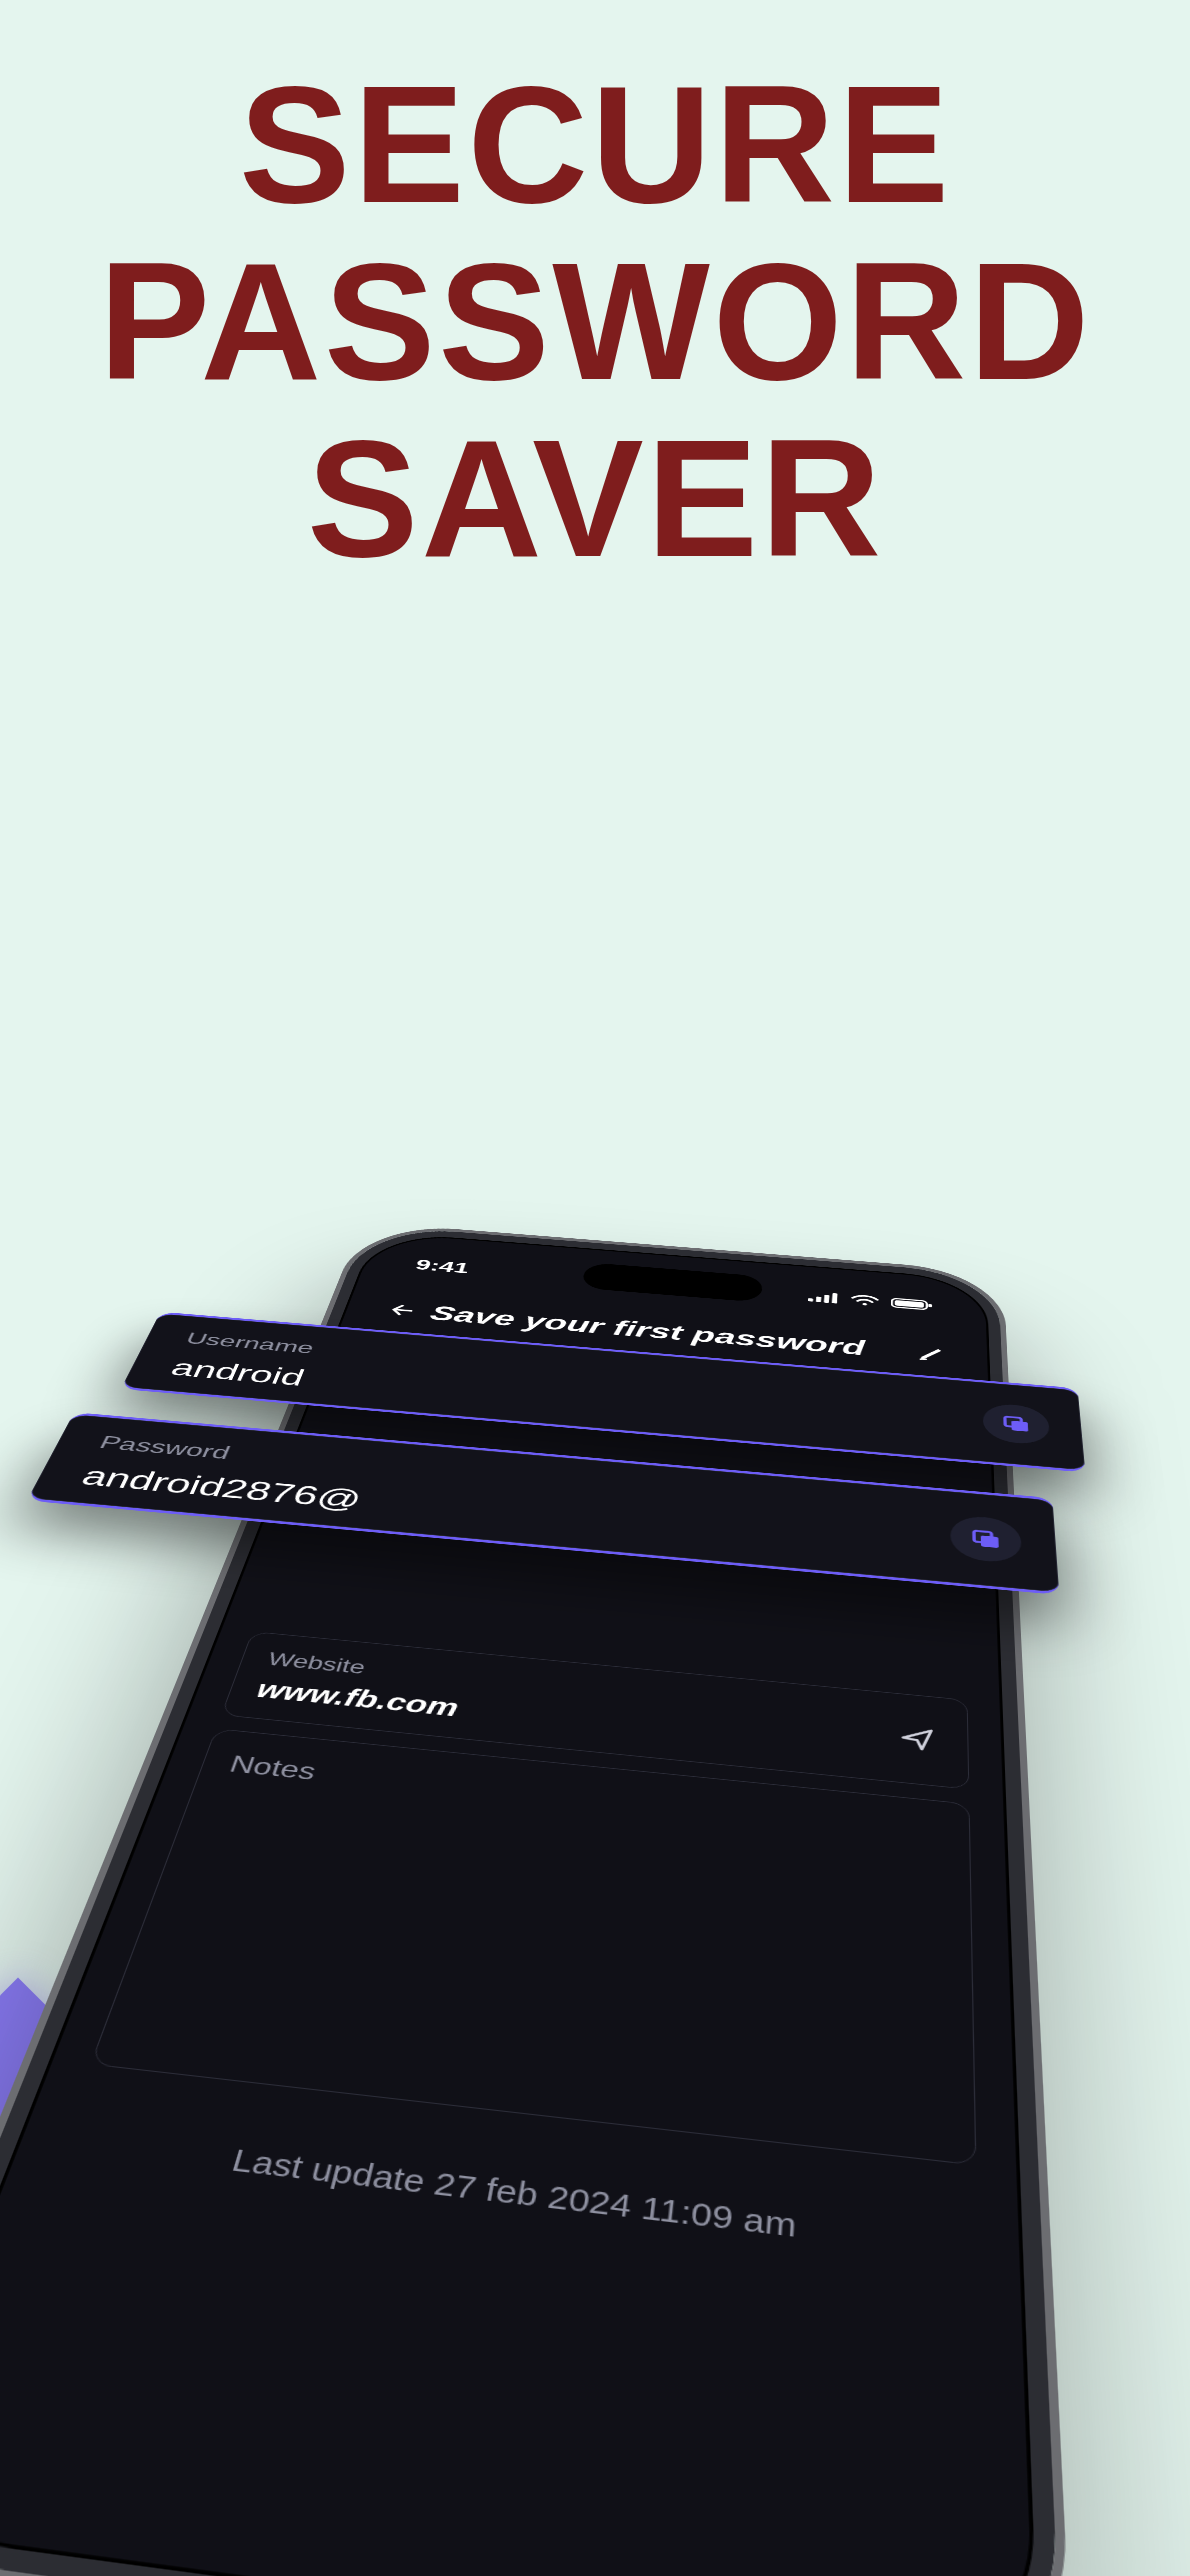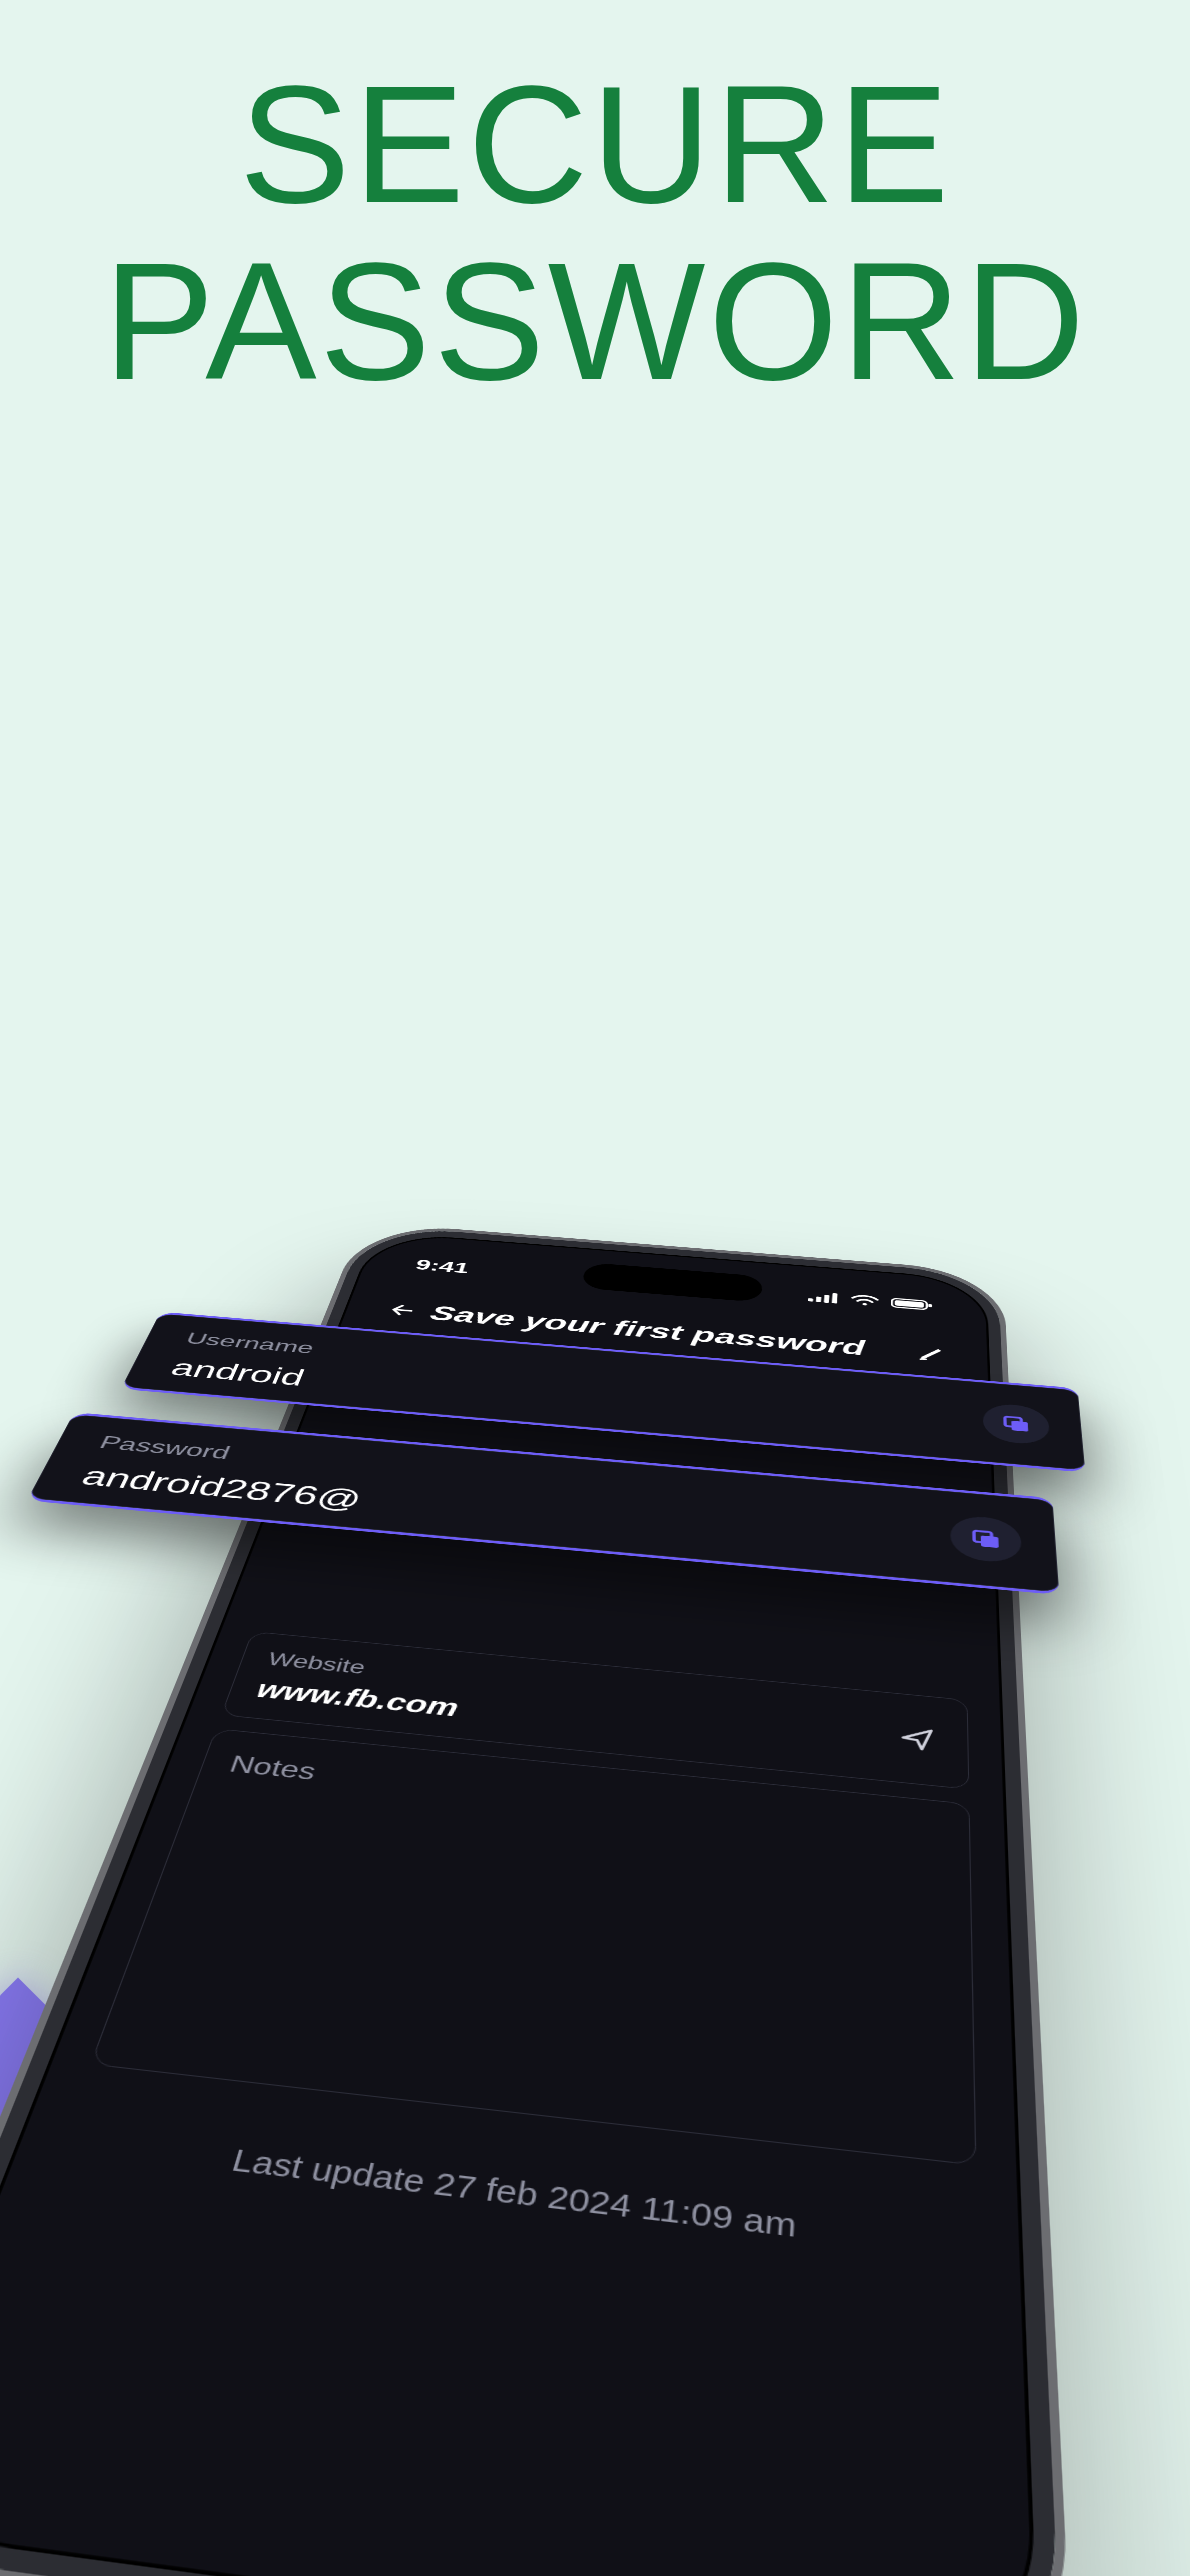--- a/index.html
+++ b/index.html
@@ -14,23 +14,23 @@
   
   .headline{
     position:absolute;
     left:50%;
     transform:translateX(-50%);
     top:56px;
     width:1113px;
     text-align:center;
     font-size:167px;
     line-height:1.06;
-    font-weight:400;
+    font-weight:700;
     letter-spacing:2.8px;
-    color:#15803d;
+    color:#7f1d1d;
     text-transform:uppercase;
   }
 
   
   .shard{
     position:absolute;
     left:-121px;
     top:2035px;
     width:278px;
     height:278px;
@@ -226,20 +226,21 @@
   .copy-svg{ width:33px; height:33px; }
   .copy-svg.small{ width:28px;height:28px; }
 
 </style>
 </head>
 <body>
 
 <h1 class="headline">
   <span>SECURE</span><br>
   <span>PASSWORD</span><br>
+  <span>SAVER</span>
 </h1>
 
 <div class="shard"></div>
 
 <div class="stage">
   <div class="phone">
 
     <div class="device">
       <div class="island"></div>
 

